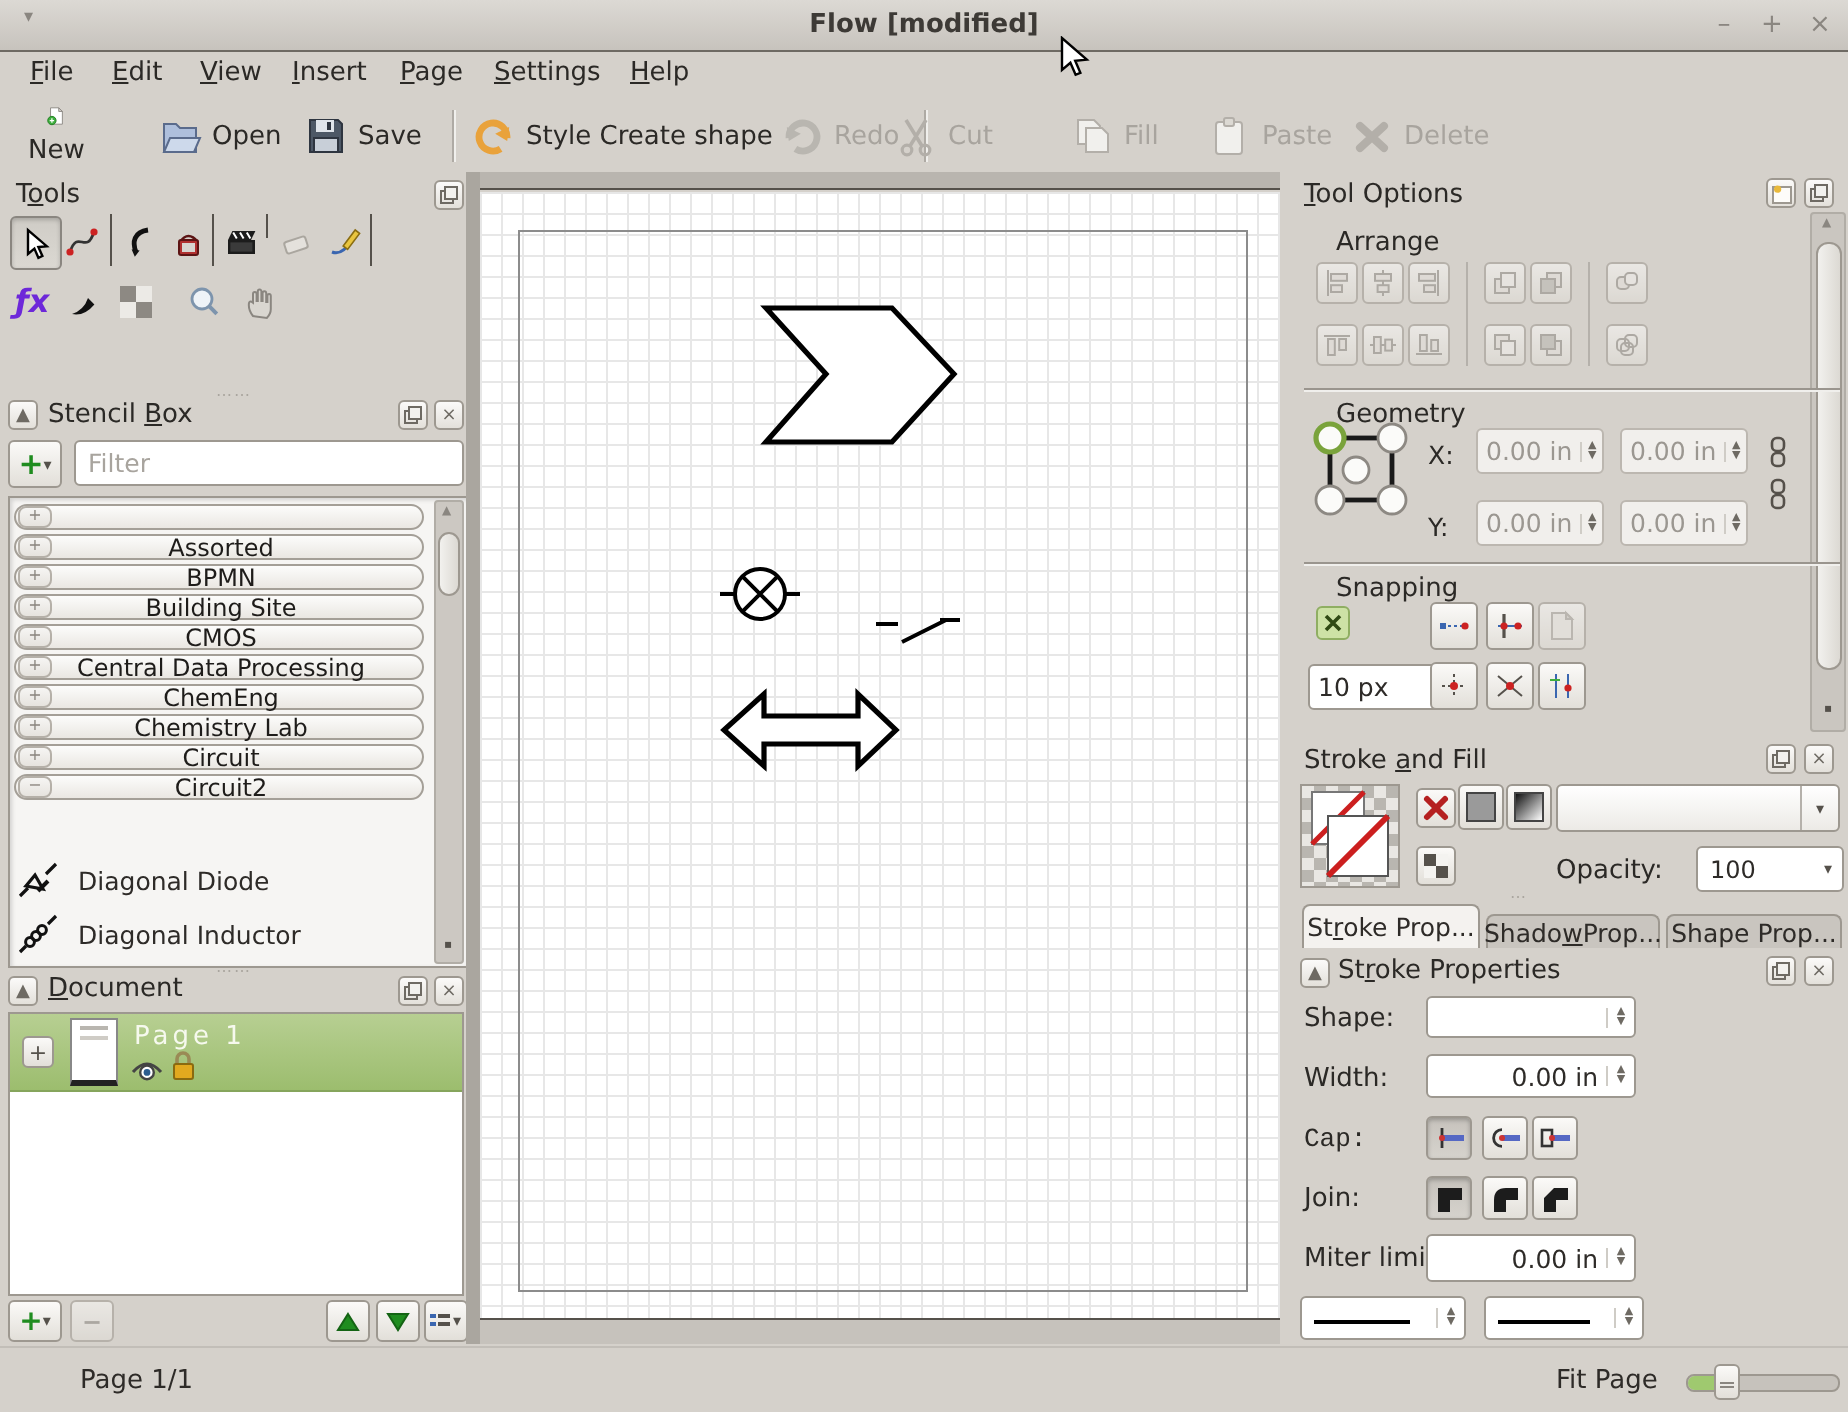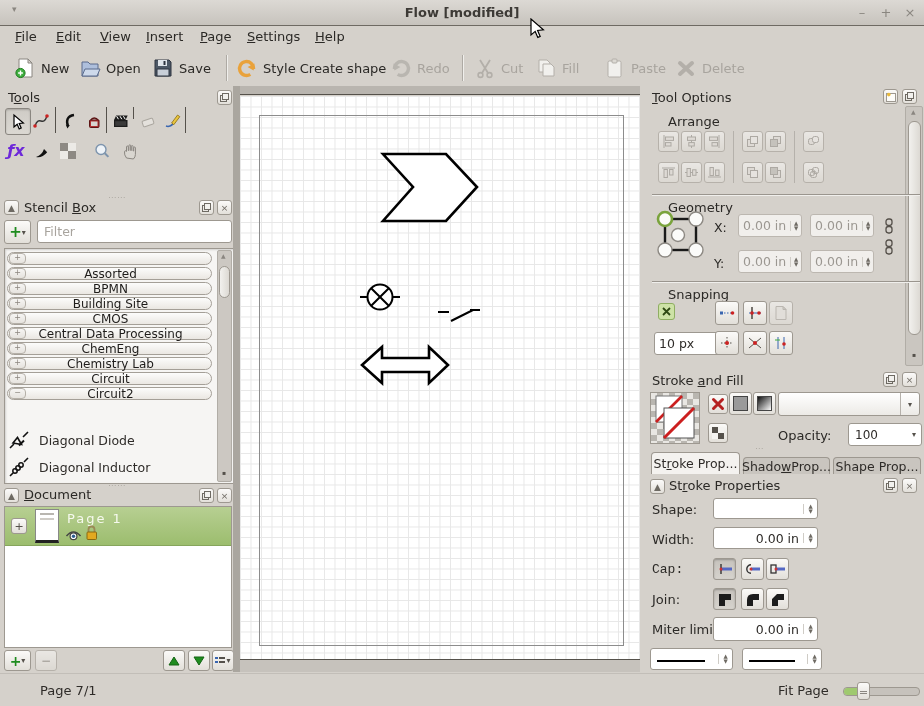--- a/index.html
+++ b/index.html
@@ -67,21 +67,21 @@
   <span class="abs mi" style="left:100px;"><span></span><span class="accel">V</span><span>iew</span></span>
   <span class="abs mi" style="left:146px;"><span></span><span class="accel">I</span><span>nsert</span></span>
   <span class="abs mi" style="left:200px;"><span></span><span class="accel">P</span><span>age</span></span>
   <span class="abs mi" style="left:247px;"><span></span><span class="accel">S</span><span>ettings</span></span>
   <span class="abs mi" style="left:315px;"><span></span><span class="accel">H</span><span>elp</span></span>
 
   <svg class="abs" style="left:529px;top:18px;" width="16" height="24">
       <path d="M2 1 v16 l4.2-3.6 2.6 6 2.4-1 -2.6-6 5.8-.6 z" fill="#fff" stroke="#000" stroke-width="1.2"></path>
     </svg>
 
-  <div class="abs tbtn" style="left:14px;">
+  <div class="abs tbtn" style="left:14px;flex-direction:column;">
     <svg width="22" height="22" viewBox="0 0 22 22">
         <path d="M5 2 h9 l4 4 v14 h-13 z" fill="#fff" stroke="#8a8680"></path>
         <path d="M14 2 l4 4 h-4 z" fill="#d8d5cf" stroke="#8a8680"></path>
         <circle cx="6.5" cy="16" r="4.6" fill="#3fae3f" stroke="#1f7d1f"></circle>
         <path d="M6.5 13.6 v4.8 M4.1 16 h4.8" stroke="#fff" stroke-width="1.4"></path>
       </svg>
     <span>New</span>
   </div>
   <div class="abs tbtn" style="left:79px;">
     <svg width="22" height="22" viewBox="0 0 22 22">
@@ -108,21 +108,21 @@
     <span>Style Create shape</span>
   </div>
   <div class="abs tbtn dis" style="left:390px;">
     <svg width="22" height="22" viewBox="0 0 22 22">
         <path d="M4.5 12 a7 7 0 1 1 3.2 5.4" fill="none" stroke="#b9b6b0" stroke-width="3.4"></path>
         <path d="M3.4 6.5 l1 7 6-3.6 z" fill="#b9b6b0"></path>
       </svg>
     <span>Redo</span>
   </div>
   <div class="abs tsep" style="left:462px;"></div>
-  <div class="abs tbtn dis" style="left:474px;">
+  <div class="abs tbtn dis" style="left:447px;">
     <svg width="22" height="22" viewBox="0 0 22 22">
         <path d="M6 3 l8 13 M16 3 l-8 13" stroke="#b3afa9" stroke-width="1.8" fill="none"></path>
         <circle cx="6.5" cy="18" r="2.4" fill="none" stroke="#b3afa9" stroke-width="1.6"></circle>
         <circle cx="15.5" cy="18" r="2.4" fill="none" stroke="#b3afa9" stroke-width="1.6"></circle>
       </svg>
     <span>Cut</span>
   </div>
   <div class="abs tbtn dis" style="left:535px;">
     <svg width="22" height="22" viewBox="0 0 22 22">
         <path d="M4 3 h8 l3 3 v9 h-11 z" fill="#f1f0ed" stroke="#b3afa9"></path>
@@ -760,21 +760,21 @@
       <span class="val"><svg width="50" height="6">
           <path d="M2 3 H48" stroke="#000" stroke-width="2"></path>
         </svg></span>
       <span class="arr">
         <span>▲</span>
         <span>▼</span>
       </span>
     </div>
 
   <div class="abs statusbar">
-    <span class="abs" style="left:40px;top:9px;font-size:13px;">Page 7/1</span>
+    <span class="abs" style="left:40px;top:9px;font-size:13px;">Page 1/1</span>
     <span class="abs" style="left:778px;top:9px;font-size:13px;">Fit Page</span>
     <div class="abs" style="left:843px;top:13px;width:75px;height:7px;background:#c6c2bc;border:1px solid #9d9890;border-radius:4px;">
       <div class="abs" style="left:0;top:0;width:20px;height:7px;background:#9fc96f;border-radius:4px 0 0 4px;"></div>
       <div class="abs bevel" style="left:13px;top:-6px;width:13px;height:18px;">
           <div style="width:7px;height:1px;background:#8a8680;box-shadow:0 2px 0 #8a8680;"></div>
         </div>
     </div>
   </div>
 
 </div>

